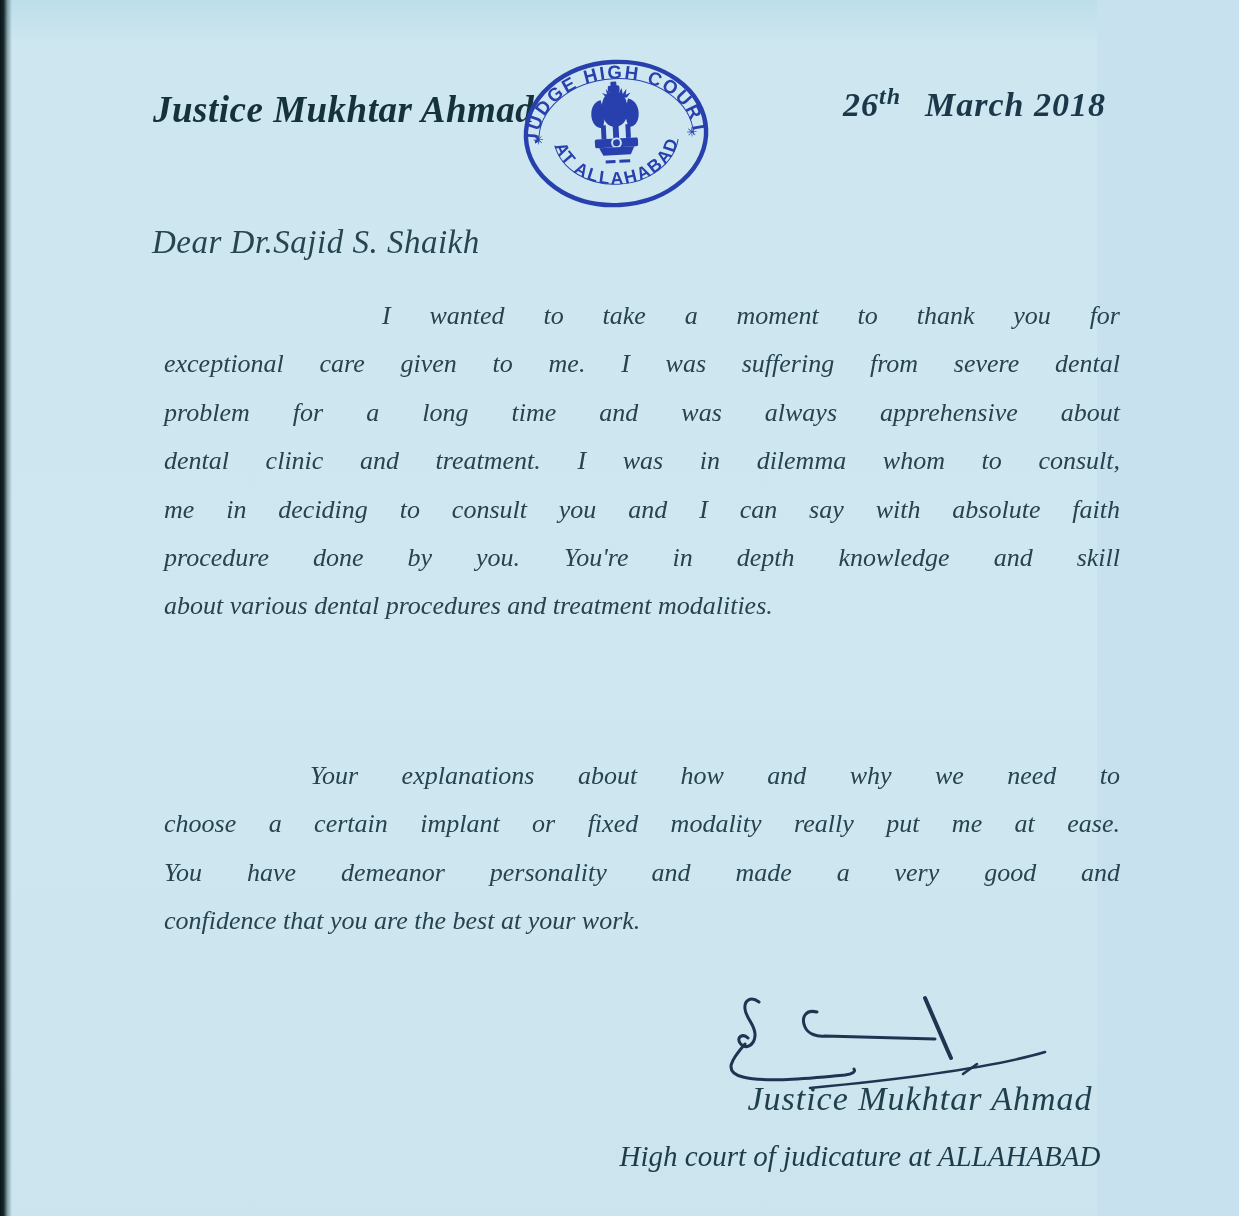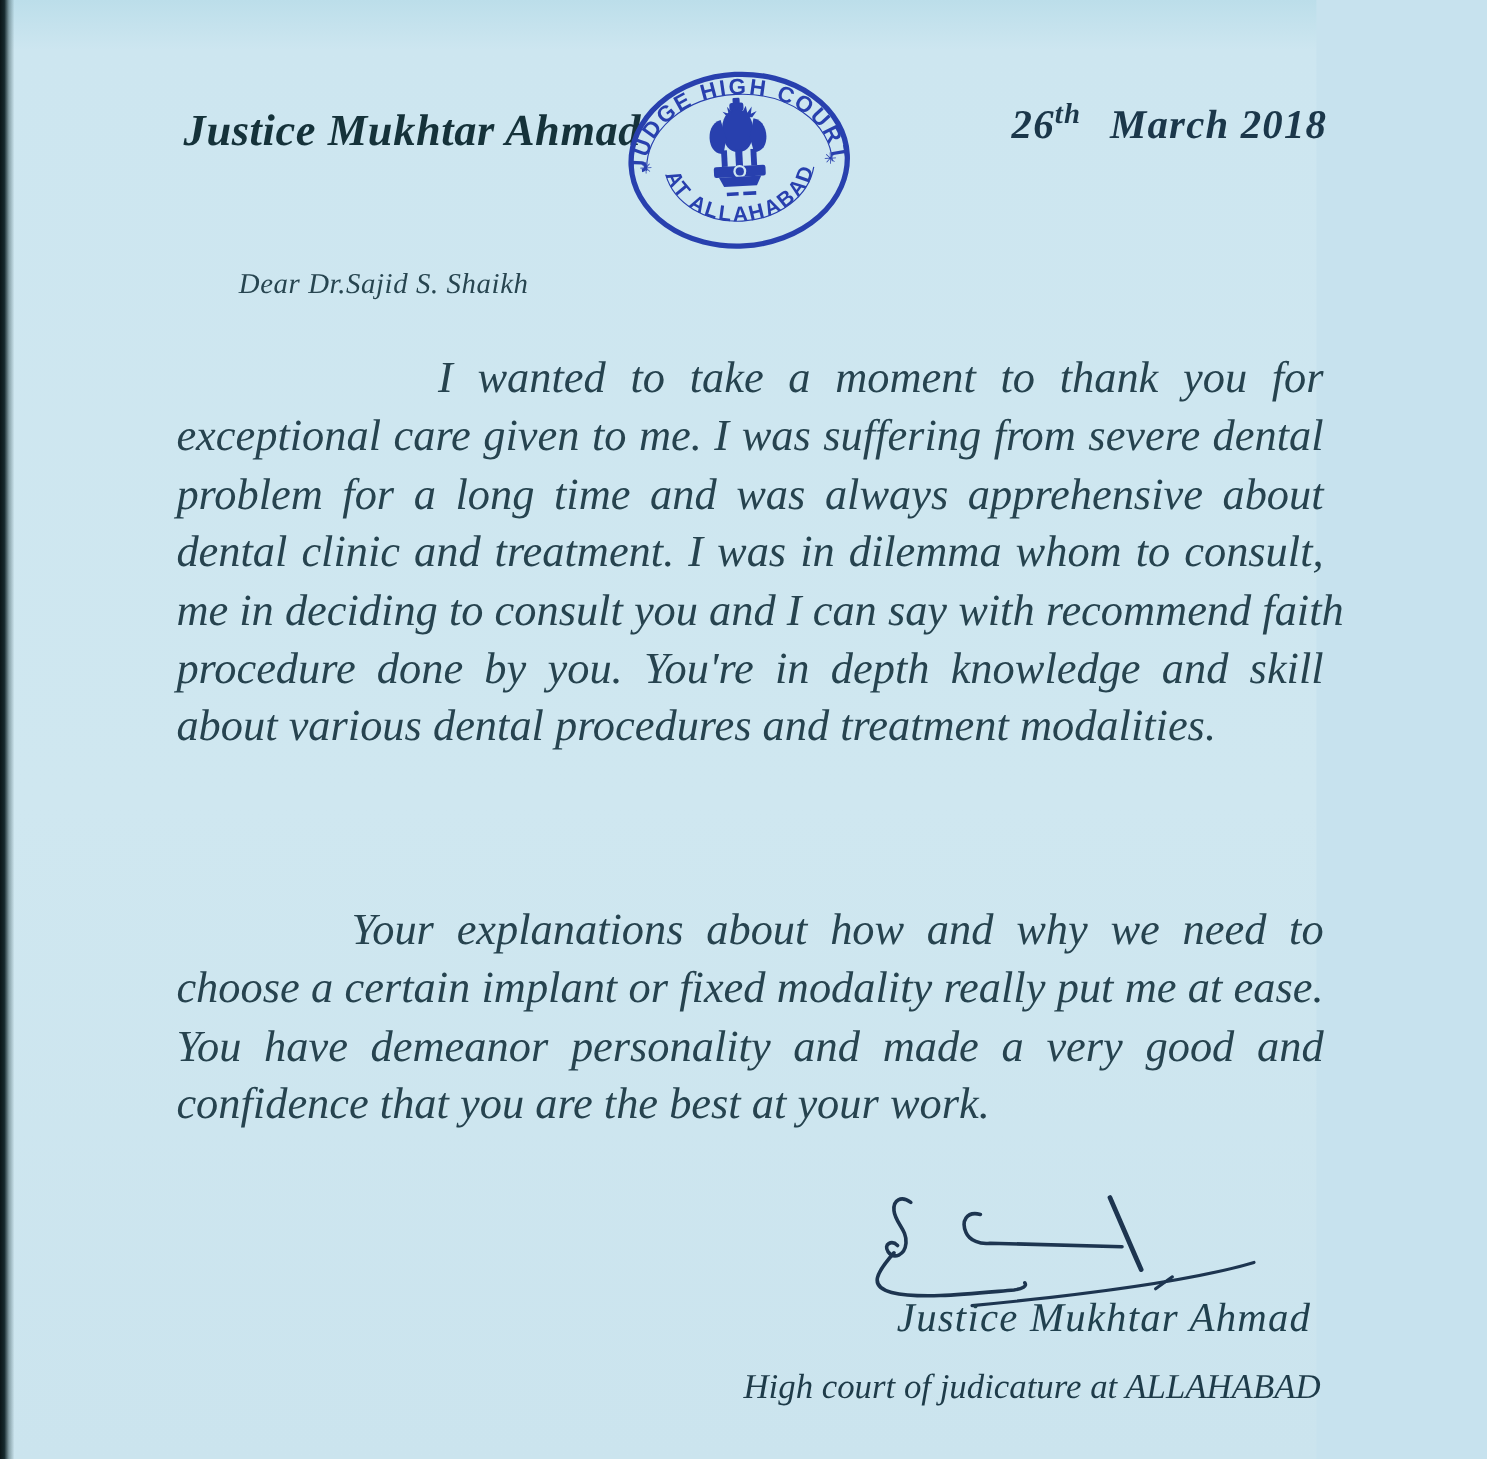--- a/index.html
+++ b/index.html
@@ -26,25 +26,25 @@
   .seal{position:absolute;left:518px;top:54px;}
   .date-line{
     position:absolute;left:843px;top:86px;
     font-size:34px;font-weight:bold;font-style:italic;color:#1b374a;
     letter-spacing:1px;white-space:nowrap;
   }
   .date-line sup{font-size:24px;line-height:0;}
   .date-rest{margin-left:24px;}
   .salutation{
     position:absolute;left:152px;top:224px;
-    font-size:24px;font-style:italic;color:#274550;letter-spacing:.5px;margin-left:47px;
+    font-size:33px;font-style:italic;color:#274550;letter-spacing:.5px;
   }
   .para{
-    position:absolute;left:147px;width:956px;
-    font-size:37px;font-style:italic;color:#26434f;
+    position:absolute;left:164px;width:956px;
+    font-size:26px;font-style:italic;color:#26434f;
   }
   .para-1{top:292px;}
   .para-2{top:752px;}
   .jline{
     height:48.4px;line-height:48.4px;
     text-align:justify;text-align-last:justify;text-justify:inter-word;
     white-space:nowrap;
   }
   .jline.first-1{padding-left:218px;width:738px;}
   .jline.first-2{padding-left:146px;width:810px;}
@@ -112,21 +112,21 @@
     <span>26</span><sup>th</sup><span class="date-rest">March 2018</span>
   </div>
 
   <div class="salutation">Dear Dr.Sajid S. Shaikh</div>
 
   <div class="para para-1">
     <div class="jline first-1">I wanted to take a moment to thank you for</div>
     <div class="jline">exceptional care given to me. I was suffering from severe dental</div>
     <div class="jline">problem for a long time and was always apprehensive about</div>
     <div class="jline">dental clinic and treatment. I was in dilemma whom to consult,</div>
-    <div class="jline">me in deciding to consult you and I can say with recommend faith</div>
+    <div class="jline">me in deciding to consult you and I can say with absolute faith</div>
     <div class="jline">procedure done by you. You're in depth knowledge and skill</div>
     <div class="jline last">about various dental procedures and treatment modalities.</div>
   </div>
 
   <div class="para para-2">
     <div class="jline first-2">Your explanations about how and why we need to</div>
     <div class="jline">choose a certain implant or fixed modality really put me at ease.</div>
     <div class="jline">You have demeanor personality and made a very good and</div>
     <div class="jline last">confidence that you are the best at your work.</div>
   </div>

